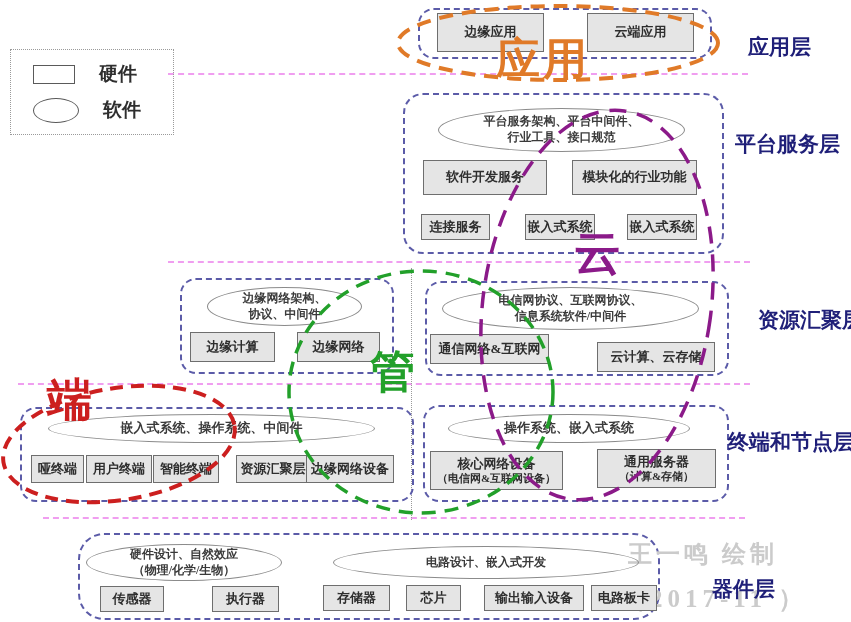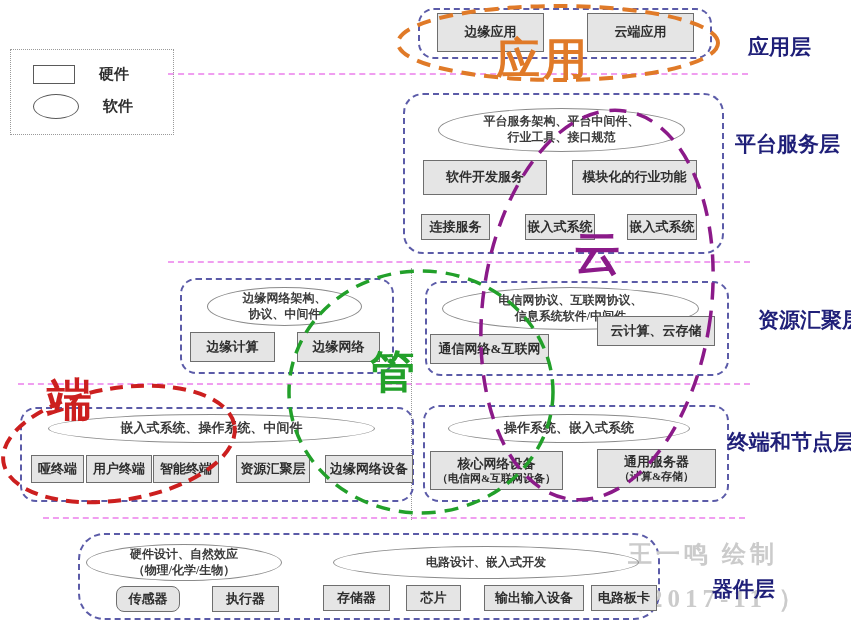--- a/index.html
+++ b/index.html
@@ -32,21 +32,21 @@
   .overlay-svg{position:absolute;left:0;top:0;z-index:5;pointer-events:none;}
   
   .legend{
     position:absolute;left:10px;top:49px;width:140px;height:84px;
     border:1.5px dotted #9a9a9a;z-index:2;display:flex;flex-direction:column;
     justify-content:center;gap:10px;padding-left:22px;
   }
   .legend-row{display:flex;align-items:center;gap:24px;}
   .legend-rect{width:40px;height:17px;border:1.4px solid #5a5a5a;display:inline-block;}
   .legend-oval{width:44px;height:23px;border:1.4px solid #5a5a5a;border-radius:50%;display:inline-block;}
-  .legend-text{font-weight:bold;font-size:15px;color:#2e2e2e;}
+  .legend-text{font-weight:bold;font-size:19px;color:#2e2e2e;}
   
   .watermark{position:absolute;color:#cbcbcb;font-weight:bold;white-space:nowrap;z-index:1;}
 </style>
 </head>
 <body>
 
 <div class="canvas">
 
   <div class="sep" style="left:168px;top:73px;width:580px;"></div>
   <div class="sep" style="left:168px;top:261px;width:582px;"></div>
@@ -82,46 +82,46 @@
   <div class="frame" style="left:180px;top:278px;width:210px;height:92px;"></div>
   <div class="gellipse" style="left:207px;top:287px;width:153px;height:37px;">边缘网络架构、
 协议、中间件</div>
   <div class="box" style="left:190px;top:332px;width:83px;height:28px;">边缘计算</div>
   <div class="box" style="left:297px;top:332px;width:81px;height:28px;">边缘网络</div>
 
   <div class="frame" style="left:425px;top:281px;width:300px;height:91px;"></div>
   <div class="gellipse" style="left:442px;top:287px;width:255px;height:41px;">电信网协议、互联网协议、
 信息系统软件/中间件</div>
   <div class="box" style="left:430px;top:334px;width:117px;height:28px;">通信网络&amp;互联网</div>
-  <div class="box" style="left:597px;top:316px;width:116px;height:28px;">云计算、云存储</div>
+  <div class="box" style="left:597px;top:342px;width:116px;height:28px;">云计算、云存储</div>
 
   <div class="frame" style="left:20px;top:407px;width:390px;height:91px;"></div>
   <div class="gellipse" style="left:48px;top:414px;width:325px;height:27px;font-size:13px;">嵌入式系统、操作系统、中间件</div>
   <div class="box" style="left:31px;top:455px;width:51px;height:26px;">哑终端</div>
   <div class="box" style="left:86px;top:455px;width:64px;height:26px;">用户终端</div>
   <div class="box" style="left:153px;top:455px;width:64px;height:26px;">智能终端</div>
   <div class="box" style="left:236px;top:455px;width:72px;height:26px;">资源汇聚层</div>
-  <div class="box" style="left:325px;top:455px;width:86px;height:26px;">边缘网络设备</div>
+  <div class="box" style="left:306px;top:455px;width:86px;height:26px;">边缘网络设备</div>
 
   <div class="frame" style="left:423px;top:405px;width:302px;height:93px;"></div>
   <div class="gellipse" style="left:448px;top:414px;width:240px;height:27px;font-size:13px;">操作系统、嵌入式系统</div>
   <div class="box box2" style="left:430px;top:451px;width:131px;height:37px;">
     <span>核心网络设备</span>
     <span class="sub">（电信网&amp;互联网设备）</span>
   </div>
   <div class="box box2" style="left:597px;top:449px;width:117px;height:37px;">
     <span>通用服务器</span>
     <span class="sub">（计算&amp;存储）</span>
   </div>
 
   <div class="frame" style="left:78px;top:533px;width:578px;height:83px;border-radius:26px;"></div>
   <div class="gellipse" style="left:86px;top:544px;width:194px;height:35px;">硬件设计、自然效应
 （物理/化学/生物）</div>
   <div class="gellipse" style="left:333px;top:546px;width:304px;height:31px;">电路设计、嵌入式开发</div>
-  <div class="box" style="left:116px;top:586px;width:62px;height:24px;border-radius:8px;">传感器</div>
+  <div class="box" style="left:100px;top:586px;width:62px;height:24px;">传感器</div>
   <div class="box" style="left:212px;top:586px;width:65px;height:24px;">执行器</div>
   <div class="box" style="left:323px;top:585px;width:65px;height:24px;">存储器</div>
   <div class="box" style="left:406px;top:585px;width:53px;height:24px;">芯片</div>
   <div class="box" style="left:484px;top:585px;width:98px;height:24px;">输出输入设备</div>
   <div class="box" style="left:591px;top:585px;width:64px;height:24px;">电路板卡</div>
 
   <div class="layer-label" style="left:748px;top:33px;">应用层</div>
   <div class="layer-label" style="left:735px;top:130px;">平台服务层</div>
   <div class="layer-label" style="left:758px;top:306px;">资源汇聚层</div>
   <div class="layer-label" style="left:728px;top:428px;">终端和节点层</div>

